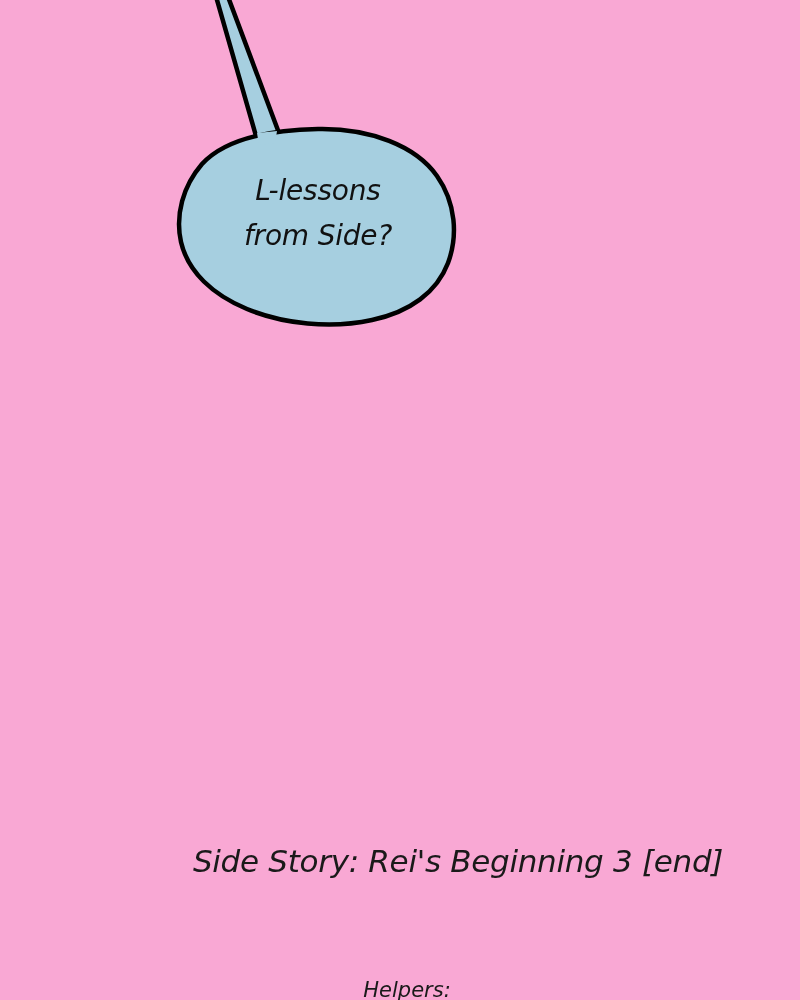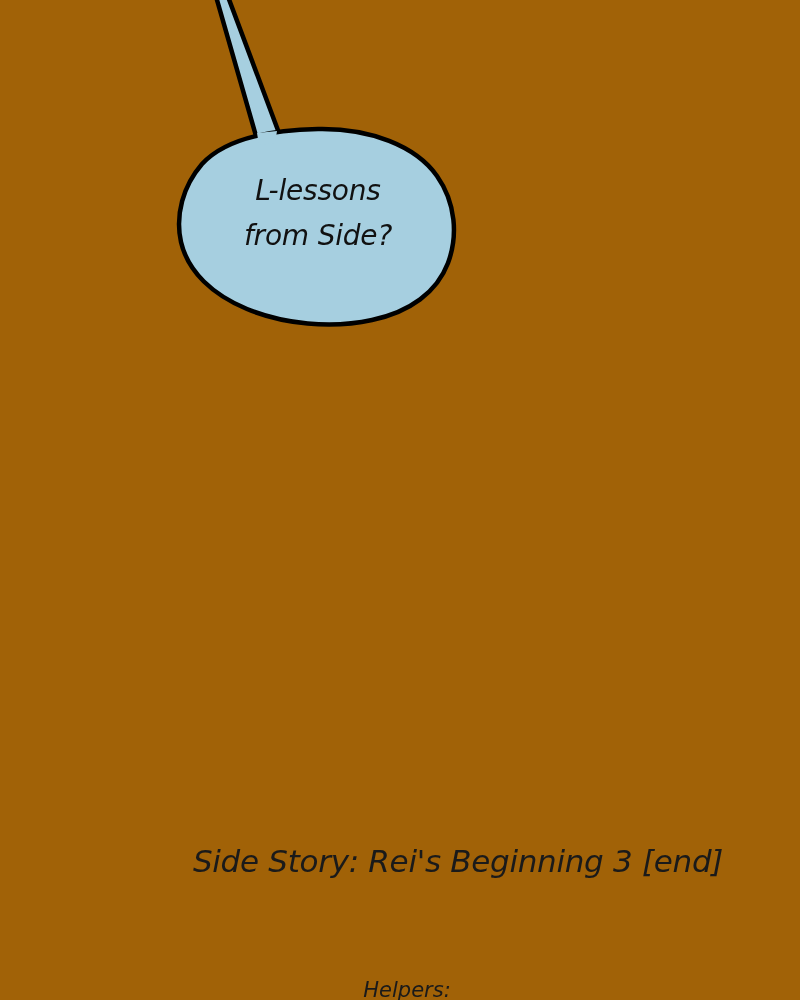--- a/index.html
+++ b/index.html
@@ -8,21 +8,21 @@
     padding: 0;
     background: #ffffff;
   }
   body {
     font-family: "DejaVu Sans", sans-serif;
   }
   #page {
     position: relative;
     width: 800px;
     height: 1000px;
-    background: #a16207;
+    background: #f9a8d4;
     overflow: hidden;
   }
 
   
   #balloon-layer {
     position: absolute;
     left: 0;
     top: 0;
     width: 800px;
     height: 1000px;

